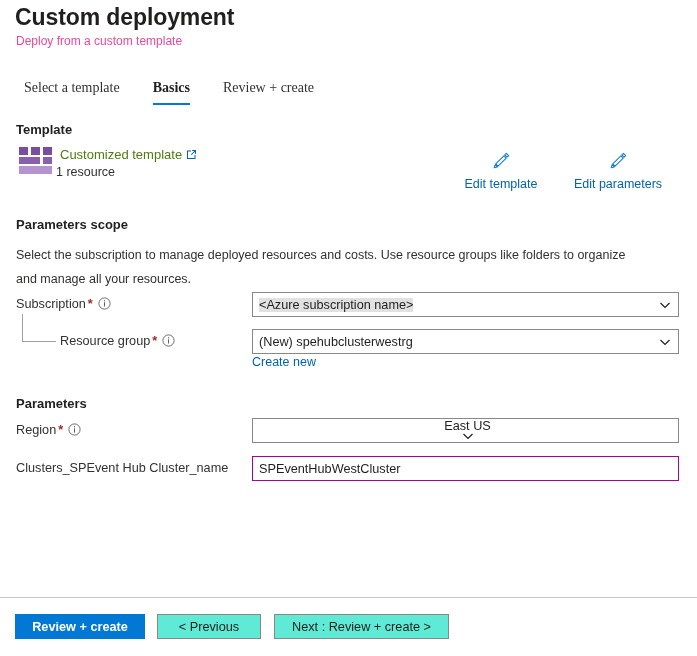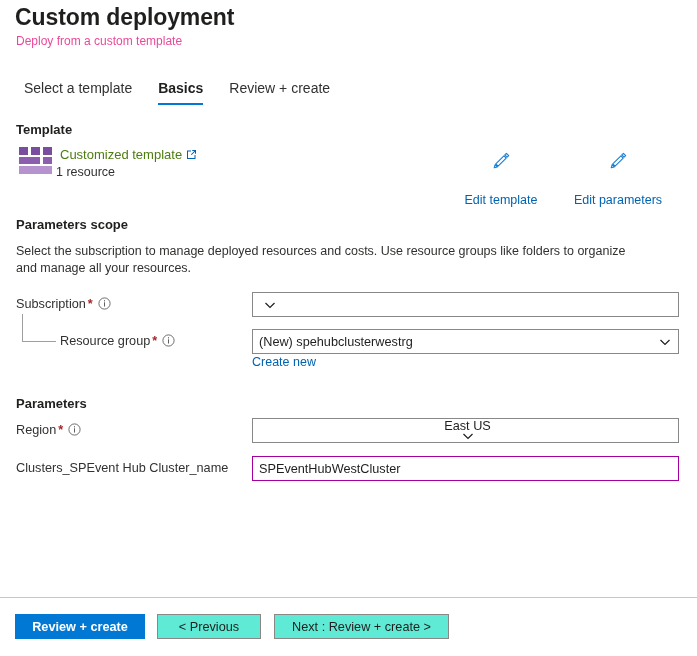--- a/index.html
+++ b/index.html
@@ -20,21 +20,21 @@
     color: #201f1e;
   }
   .subtitle {
     position: absolute; left: 16px; top: 34px;
     font-size: 12px; color: #ec4899;
   }
 
   
   .tabs {
     position: absolute; left: 16px; top: 80px;
-    display: flex; align-items: flex-start; gap: 0;
+    display: flex; align-items: flex-start; gap: 7px; font-family: Liberation Serif, serif;
   }
   .tab {
     position: relative;
     font-size: 14px; color: #323130;
     padding: 0 13px 9px 13px;
     cursor: pointer; white-space: nowrap;
   }
   .tab:first-child { padding-left: 8px; }
   .tab.active { font-weight: 600; color: #201f1e; }
   .tab.active::after {
@@ -44,21 +44,21 @@
   }
   .tab:first-child.active::after { left: 8px; }
 
   
   .sec-head {
     position: absolute;
     font-size: 13px; font-weight: 600; color: #201f1e;
   }
   .helper-text {
     position: absolute;
-    font-size: 12.5px; color: #323130; line-height: 17px;
+    font-size: 12.5px; color: #323130; line-height: 24px;
   }
 
   
   .tpl-icon {
     position: absolute; left: 19px; top: 147px;
     width: 34px; height: 27px;
   }
   .tpl-icon i {
     position: absolute; display: block; background: #7a4e9e;
   }
@@ -82,21 +82,21 @@
     font-size: 12.5px; color: #323130;
   }
 
   
   .edit-act {
     position: absolute; top: 150px;
     display: flex; flex-direction: column; align-items: center;
     cursor: pointer; width: 120px;
   }
   .edit-act .lbl {
-    margin-top: 17px; font-size: 12.5px; color: #0063b1; white-space: nowrap;
+    margin-top: 1px; font-size: 12.5px; color: #0063b1; white-space: nowrap;
   }
   #edit-template-action { left: 441px; }
   #edit-parameters-action { left: 558px; }
 
   
   .f-label {
     position: absolute;
     font-size: 12.7px; color: #323130; white-space: nowrap;
   }
   .req { color: #a4262c; font-weight: 700; margin-left: 2px; }
@@ -203,20 +203,21 @@
   <div class="helper-text" style="left:16px; top:243px; width:630px;">Select the subscription to manage deployed resources and costs. Use resource groups like folders to organize and manage all your resources.</div>
 
   <div class="f-label" style="left:16px; top:297px;">
     <span>Subscription</span><span class="req">*</span><span class="info-ic"><svg width="13" height="13" viewBox="0 0 13 13">
           <circle cx="6.5" cy="6.5" r="5.6" fill="none" stroke="#605e5c" stroke-width="0.9"></circle>
           <rect x="6" y="5.3" width="1" height="4.2" fill="#605e5c"></rect>
           <rect x="6" y="3.2" width="1" height="1.2" fill="#605e5c"></rect>
         </svg></span>
   </div>
   <div class="ctl" style="top:292px;">
+    <span class="val"><span class="hl">&lt;Azure subscription name&gt;</span></span>
     <span class="chev">
         <svg width="12" height="12" viewBox="0 0 12 12">
           <path d="M1.5 4l4.5 4.5L10.5 4" fill="none" stroke="#201f1e" stroke-width="1.2"></path>
         </svg>
       </span>
   </div>
 
   <div class="connector"></div>
 
   <div class="f-label" style="left:60px; top:334px;">

